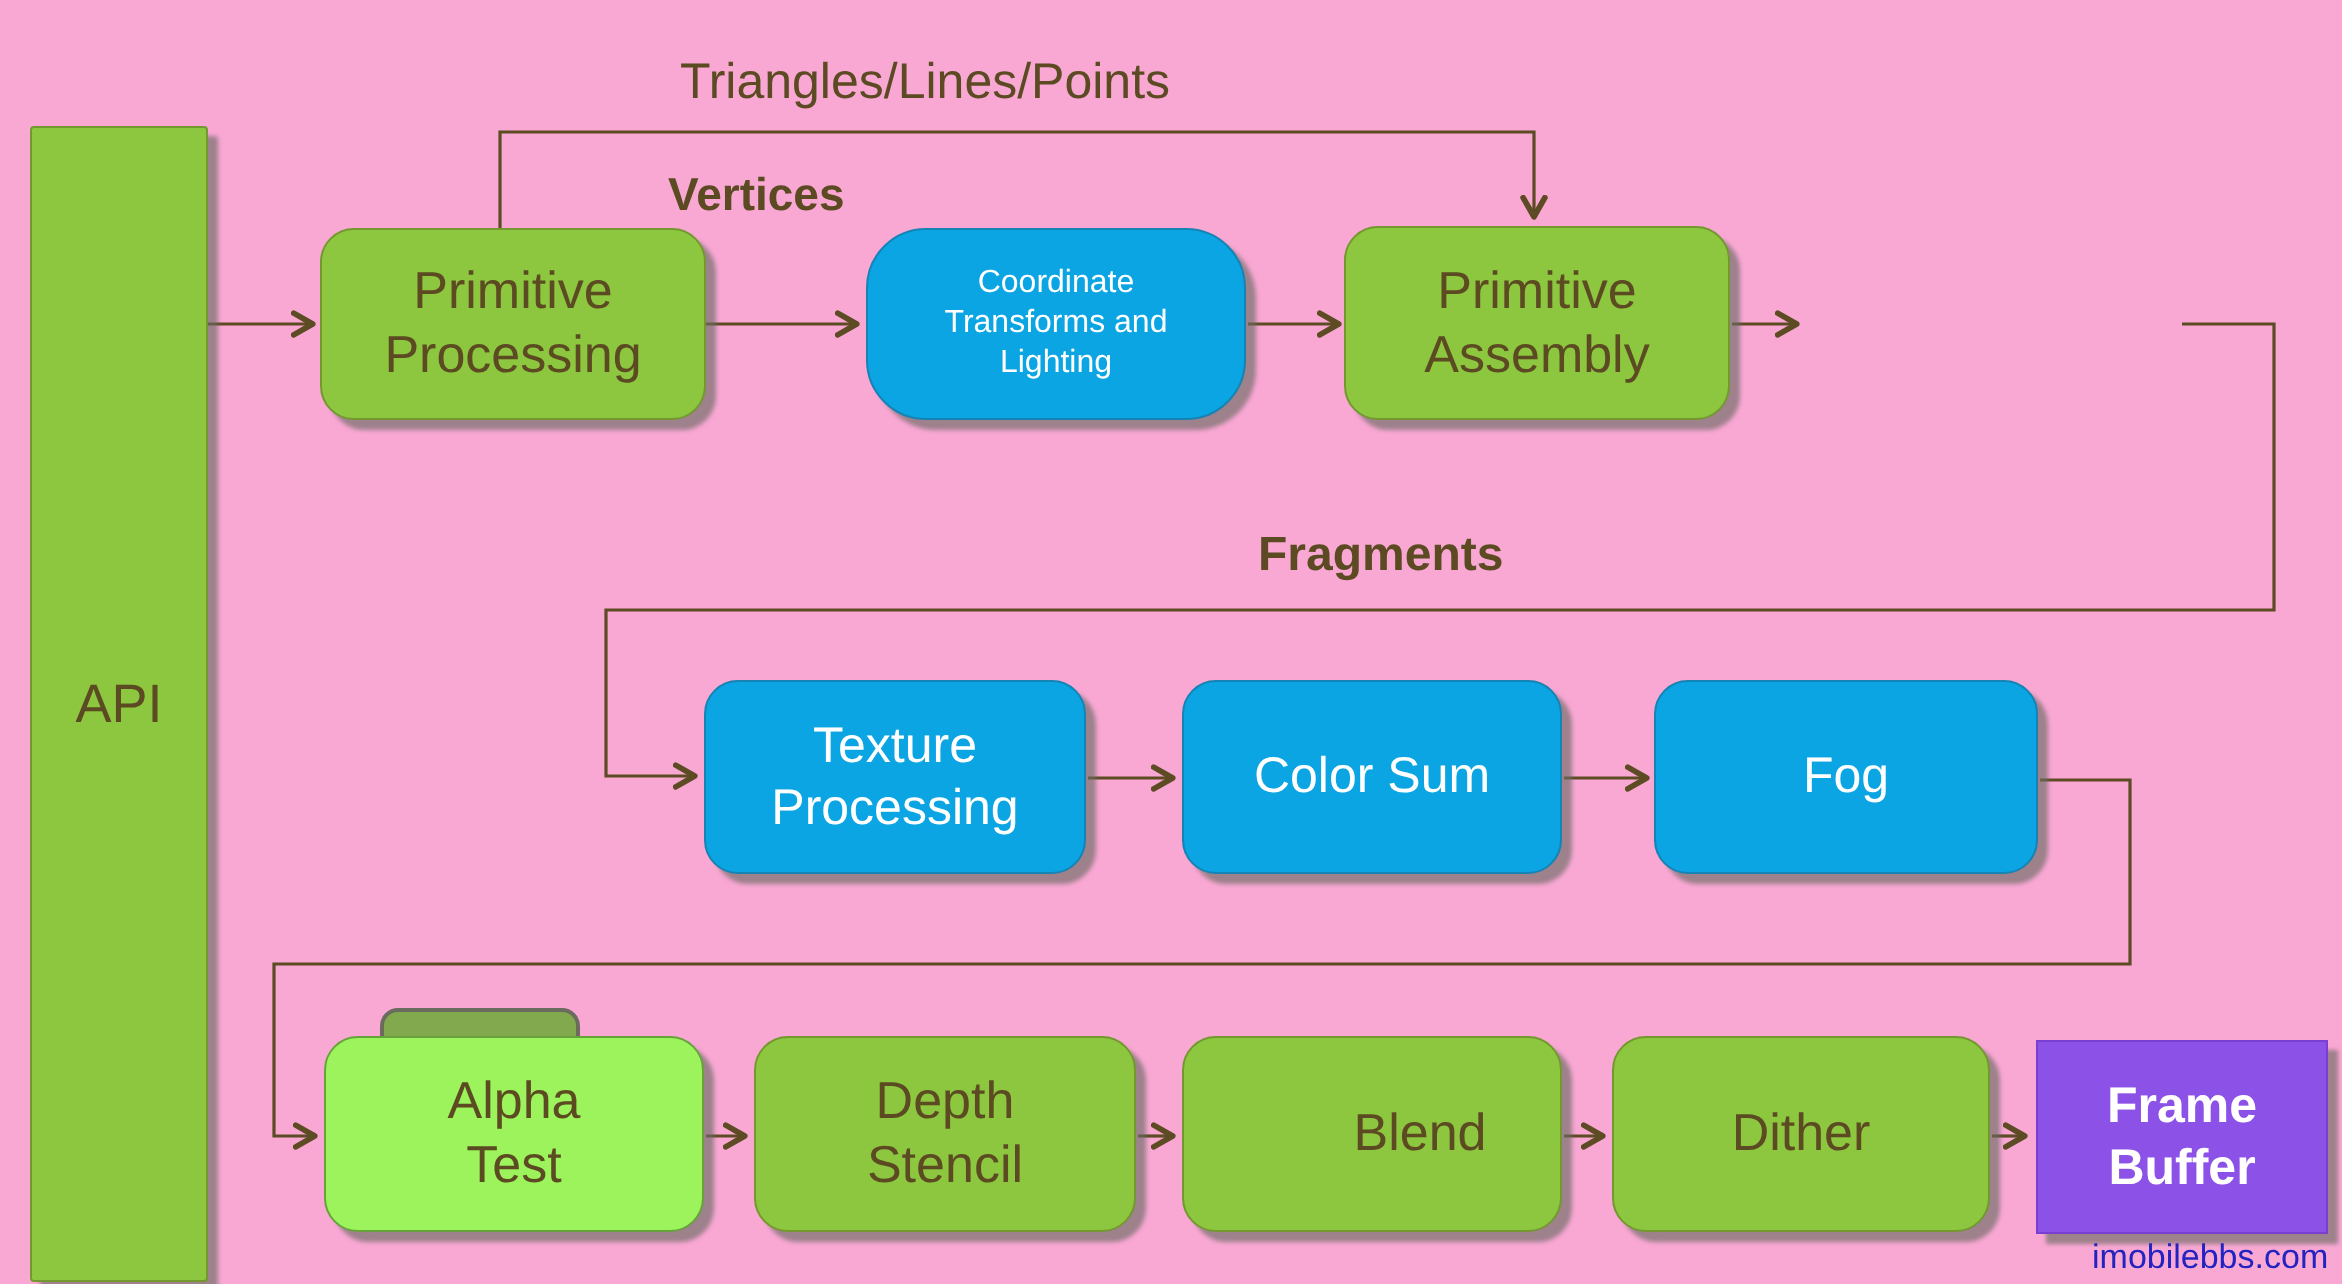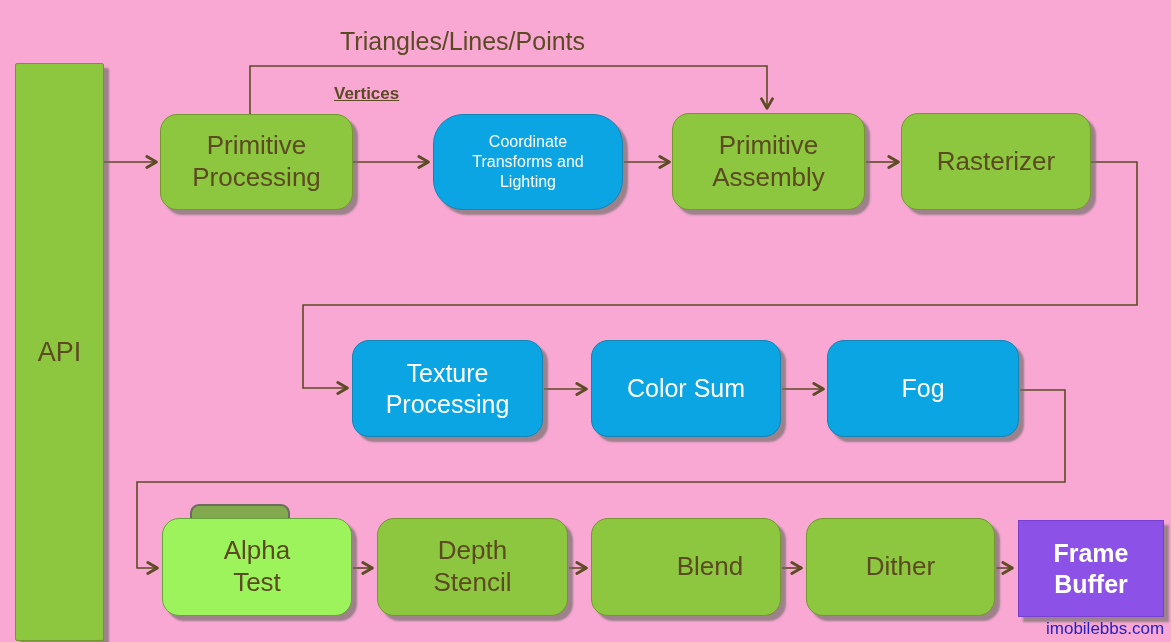--- a/index.html
+++ b/index.html
@@ -62,37 +62,37 @@
       <polyline points="782,389 822,389" marker-end="url(#arrow)"></polyline>
       <polyline points="1020,390 1065,390 1065,482 137,482 137,568 156,568" marker-end="url(#arrow)"></polyline>
       <polyline points="353,568 371,568" marker-end="url(#arrow)"></polyline>
       <polyline points="569,568 585,568" marker-end="url(#arrow)"></polyline>
       <polyline points="782,568 800,568" marker-end="url(#arrow)"></polyline>
       <polyline points="996,568 1011,568" marker-end="url(#arrow)"></polyline>
     </g>
   </svg>
 
   <div class="note" style="left:340px;top:27px;font-size:25px;">Triangles/Lines/Points</div>
-  <div class="note" style="left:334px;top:84px;font-size:17px;font-weight:bold;text-decoration:underline;">Vertices</div>
+  <div class="note" style="left:334px;top:84px;font-size:23px;font-weight:bold;">Vertices</div>
+  <div class="note" style="left:629px;top:264px;font-size:24px;font-weight:bold;">Fragments</div>
 
   <div class="hiddenbox"></div>
 
   <div class="box square" style="left:15px;top:63px;width:89px;height:578px;font-size:27px;border-radius:2px;">API</div>
 
   <div class="box" style="left:160px;top:114px;width:193px;height:96px;">Primitive
 Processing</div>
 
   <div class="box blue" style="left:433px;top:114px;width:190px;height:96px;font-size:16px;line-height:1.25;border-radius:30px;">Coordinate
 Transforms and
 Lighting</div>
 
   <div class="box" style="left:672px;top:113px;width:193px;height:97px;">Primitive
 Assembly</div>
 
-  <div class="box" style="left:901px;top:113px;width:190px;height:97px;">Rasterizer</div>
 
   <div class="box blue" style="left:352px;top:340px;width:191px;height:97px;font-size:25px;">Texture
 Processing</div>
 
   <div class="box blue" style="left:827px;top:340px;width:192px;height:97px;font-size:25px;">Fog</div>
 
   <div class="box blue" style="left:591px;top:340px;width:190px;height:97px;font-size:25px;">Color Sum</div>
 
   <div class="box lightgreen" style="left:162px;top:518px;width:190px;height:98px;">Alpha
 Test</div>

